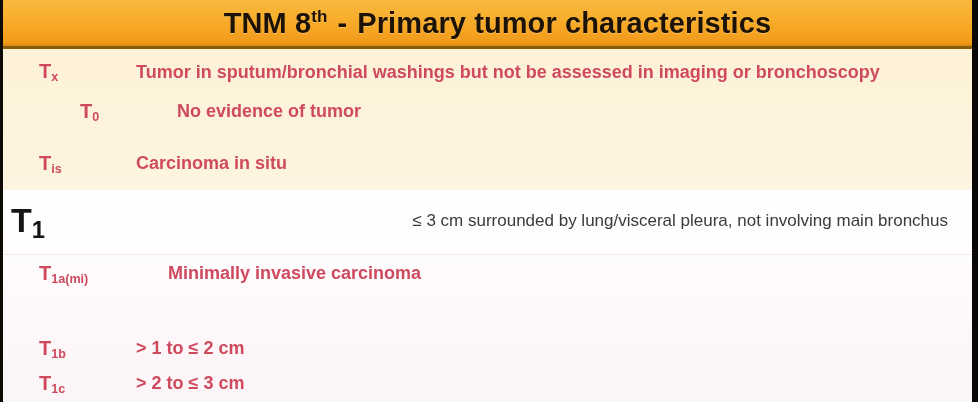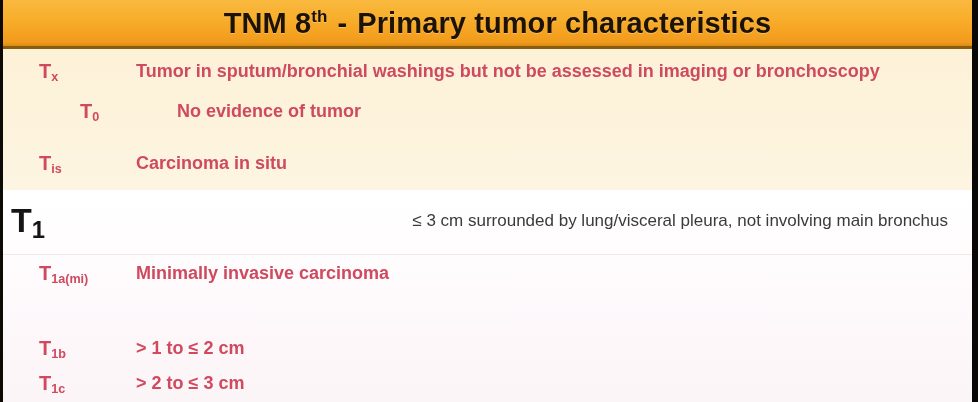--- a/index.html
+++ b/index.html
@@ -154,21 +154,21 @@
   <div class="header-band">
     <div class="header-title">
       <span>TNM 8</span><span class="sup">th</span><span class="dash">-</span><span>Primary tumor characteristics</span>
     </div>
   </div>
 
   <div class="section-cream"></div>
 
   <div class="section-white"></div>
 
-  <div class="row r-red" style="top:60px;">
+  <div class="row r-red" style="top:60px;align-items:center;">
     <div class="cell-code">
       <span>T</span><sub>x</sub>
     </div>
     <div class="cell-desc">Tumor in sputum/bronchial washings but not be assessed in imaging or bronchoscopy</div>
   </div>
 
   <div class="row r-red" style="top:100px;margin-left:41px;">
     <div class="cell-code">
       <span>T</span><sub>0</sub>
     </div>
@@ -184,21 +184,21 @@
 
   <div class="row r-big" style="top:203px;">
     <div class="cell-code">
       <span>T</span><sub>1</sub>
     </div>
     <div class="cell-desc">≤ 3 cm surrounded by lung/visceral pleura, not involving main bronchus</div>
   </div>
 
   <div class="divider-soft" style="top:254px;"></div>
 
-  <div class="row r-red" style="top:262px;">
+  <div class="row r-red" style="top:262px;gap:32px;">
     <div class="cell-code">
       <span>T</span><sub>1a(mi)</sub>
     </div>
     <div class="cell-desc">Minimally invasive carcinoma</div>
   </div>
 
   <div class="row r-red" style="top:300px;">
   </div>
 
   <div class="row r-red" style="top:337px;">

